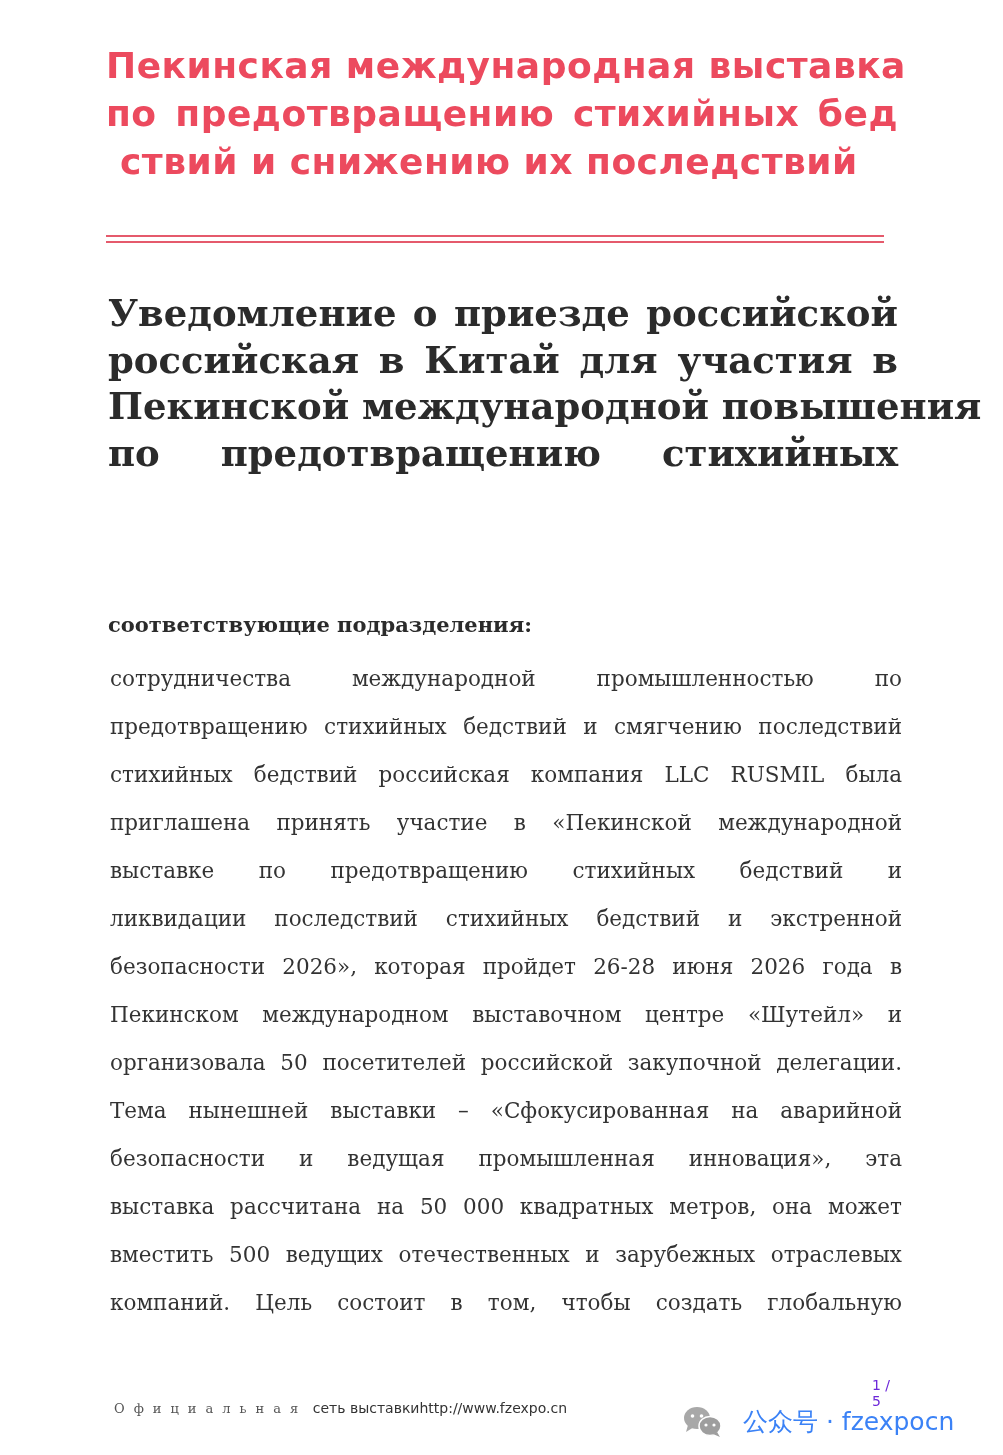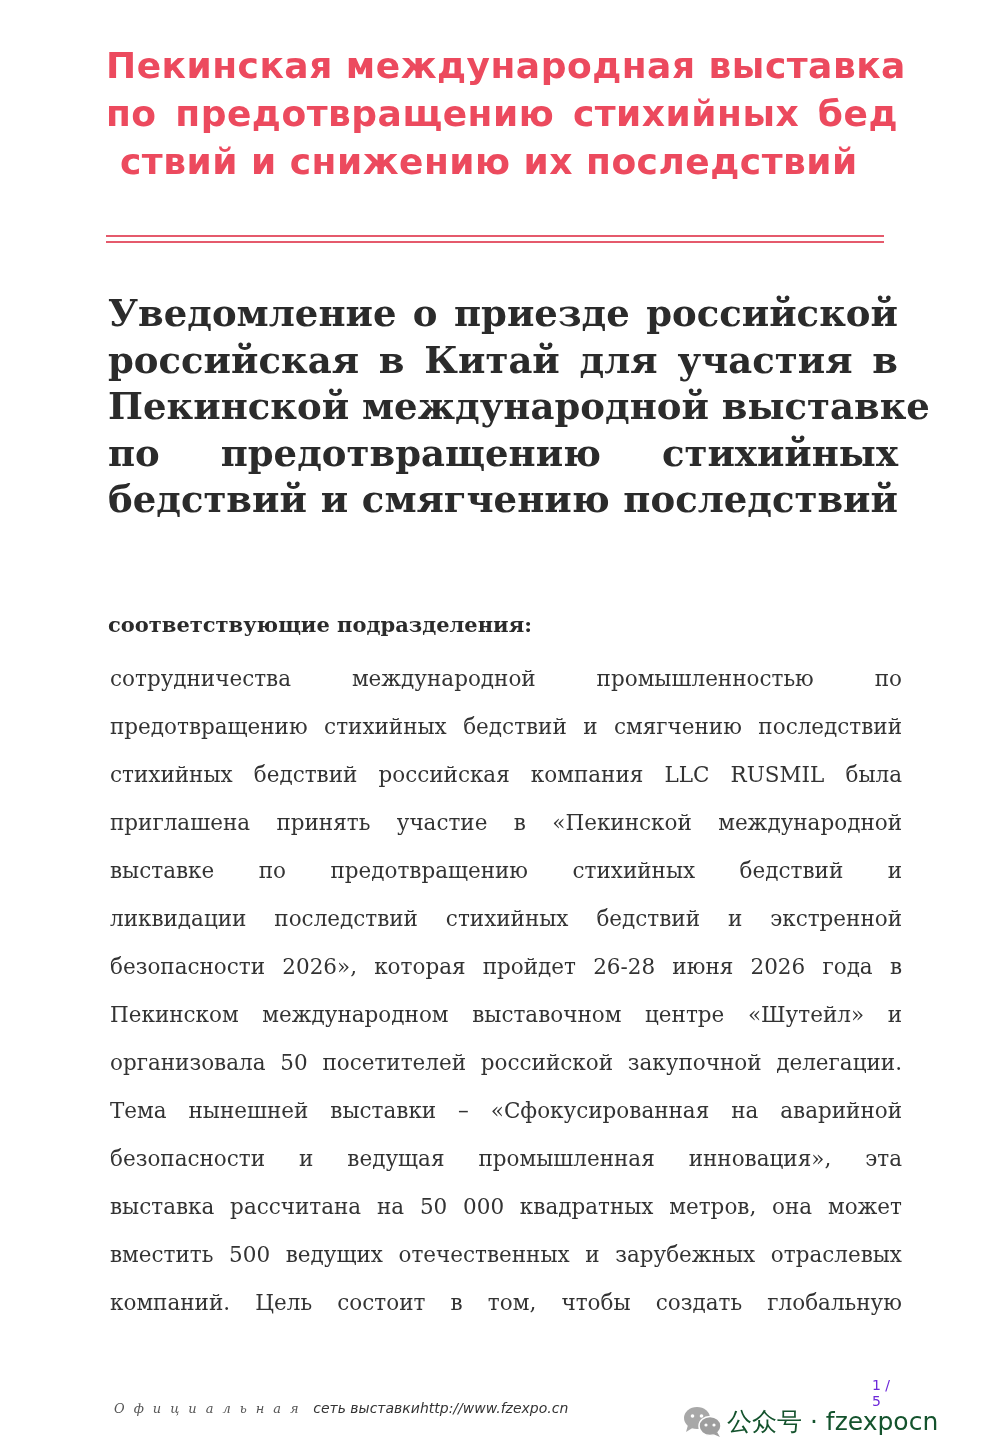--- a/index.html
+++ b/index.html
@@ -48,29 +48,29 @@
     }
     .body-text .ln { display: block; height: 48px; text-align: justify; text-align-last: justify; white-space: nowrap; }
     .body-text .ln.indent { padding-left: 52px; }
 
     .page-number {
       position: absolute; left: 872px; top: 1377px;
       font-family: "DejaVu Sans", sans-serif; font-weight: normal; font-size: 14px; color: #6d28d9;
     }
     .footer {
       position: absolute; left: 114px; top: 1400px;
-      font-size: 14px; color: #444; white-space: nowrap; font-style: italic;
+      font-size: 14px; color: #444; white-space: nowrap;
     }
     .footer .spaced { font-family: "DejaVu Serif", serif; letter-spacing: 9px; color: #555; font-size: 13px; }
     .footer .site { font-family: "DejaVu Sans", sans-serif; font-size: 14px; color: #333; margin-left: 2px; }
 
     .watermark {
       position: absolute; left: 683px; top: 1405px;
-      display: flex; align-items: center; gap: 4px;
-      font-family: "DejaVu Sans", sans-serif; font-size: 25px; color: #14532d;
+      display: flex; align-items: center; gap: 20px;
+      font-family: "DejaVu Sans", sans-serif; font-size: 25px; color: #3b82f6;
       white-space: nowrap;
     }
     .wechat-icon { width: 40px; height: 32px; position: relative; }
   </style>
 </head>
 <body>
 
 <div class="page">
 
   <div class="red-title">
@@ -78,23 +78,22 @@
     <span class="ln">по предотвращению стихийных бед</span>
     <span class="ln last">ствий и снижению их последствий</span>
   </div>
 
   <div class="rule r1"></div>
   <div class="rule r2"></div>
 
   <div class="doc-title">
     <span class="ln">Уведомление о приезде российской</span>
     <span class="ln">российская в Китай для участия в</span>
-    <span class="ln">Пекинской международной выставке</span>
+    <span class="ln">Пекинской международной повышения</span>
     <span class="ln">по предотвращению стихийных</span>
-    <span class="ln">бедствий и смягчению последствий</span>
   </div>
 
   <div class="salutation">соответствующие подразделения:</div>
 
   <div class="body-text">
     <span class="ln">сотрудничества международной промышленностью по</span>
     <span class="ln">предотвращению стихийных бедствий и смягчению последствий</span>
     <span class="ln">стихийных бедствий российская компания LLC RUSMIL была</span>
     <span class="ln">приглашена принять участие в «Пекинской международной</span>
     <span class="ln">выставке по предотвращению стихийных бедствий и</span>

